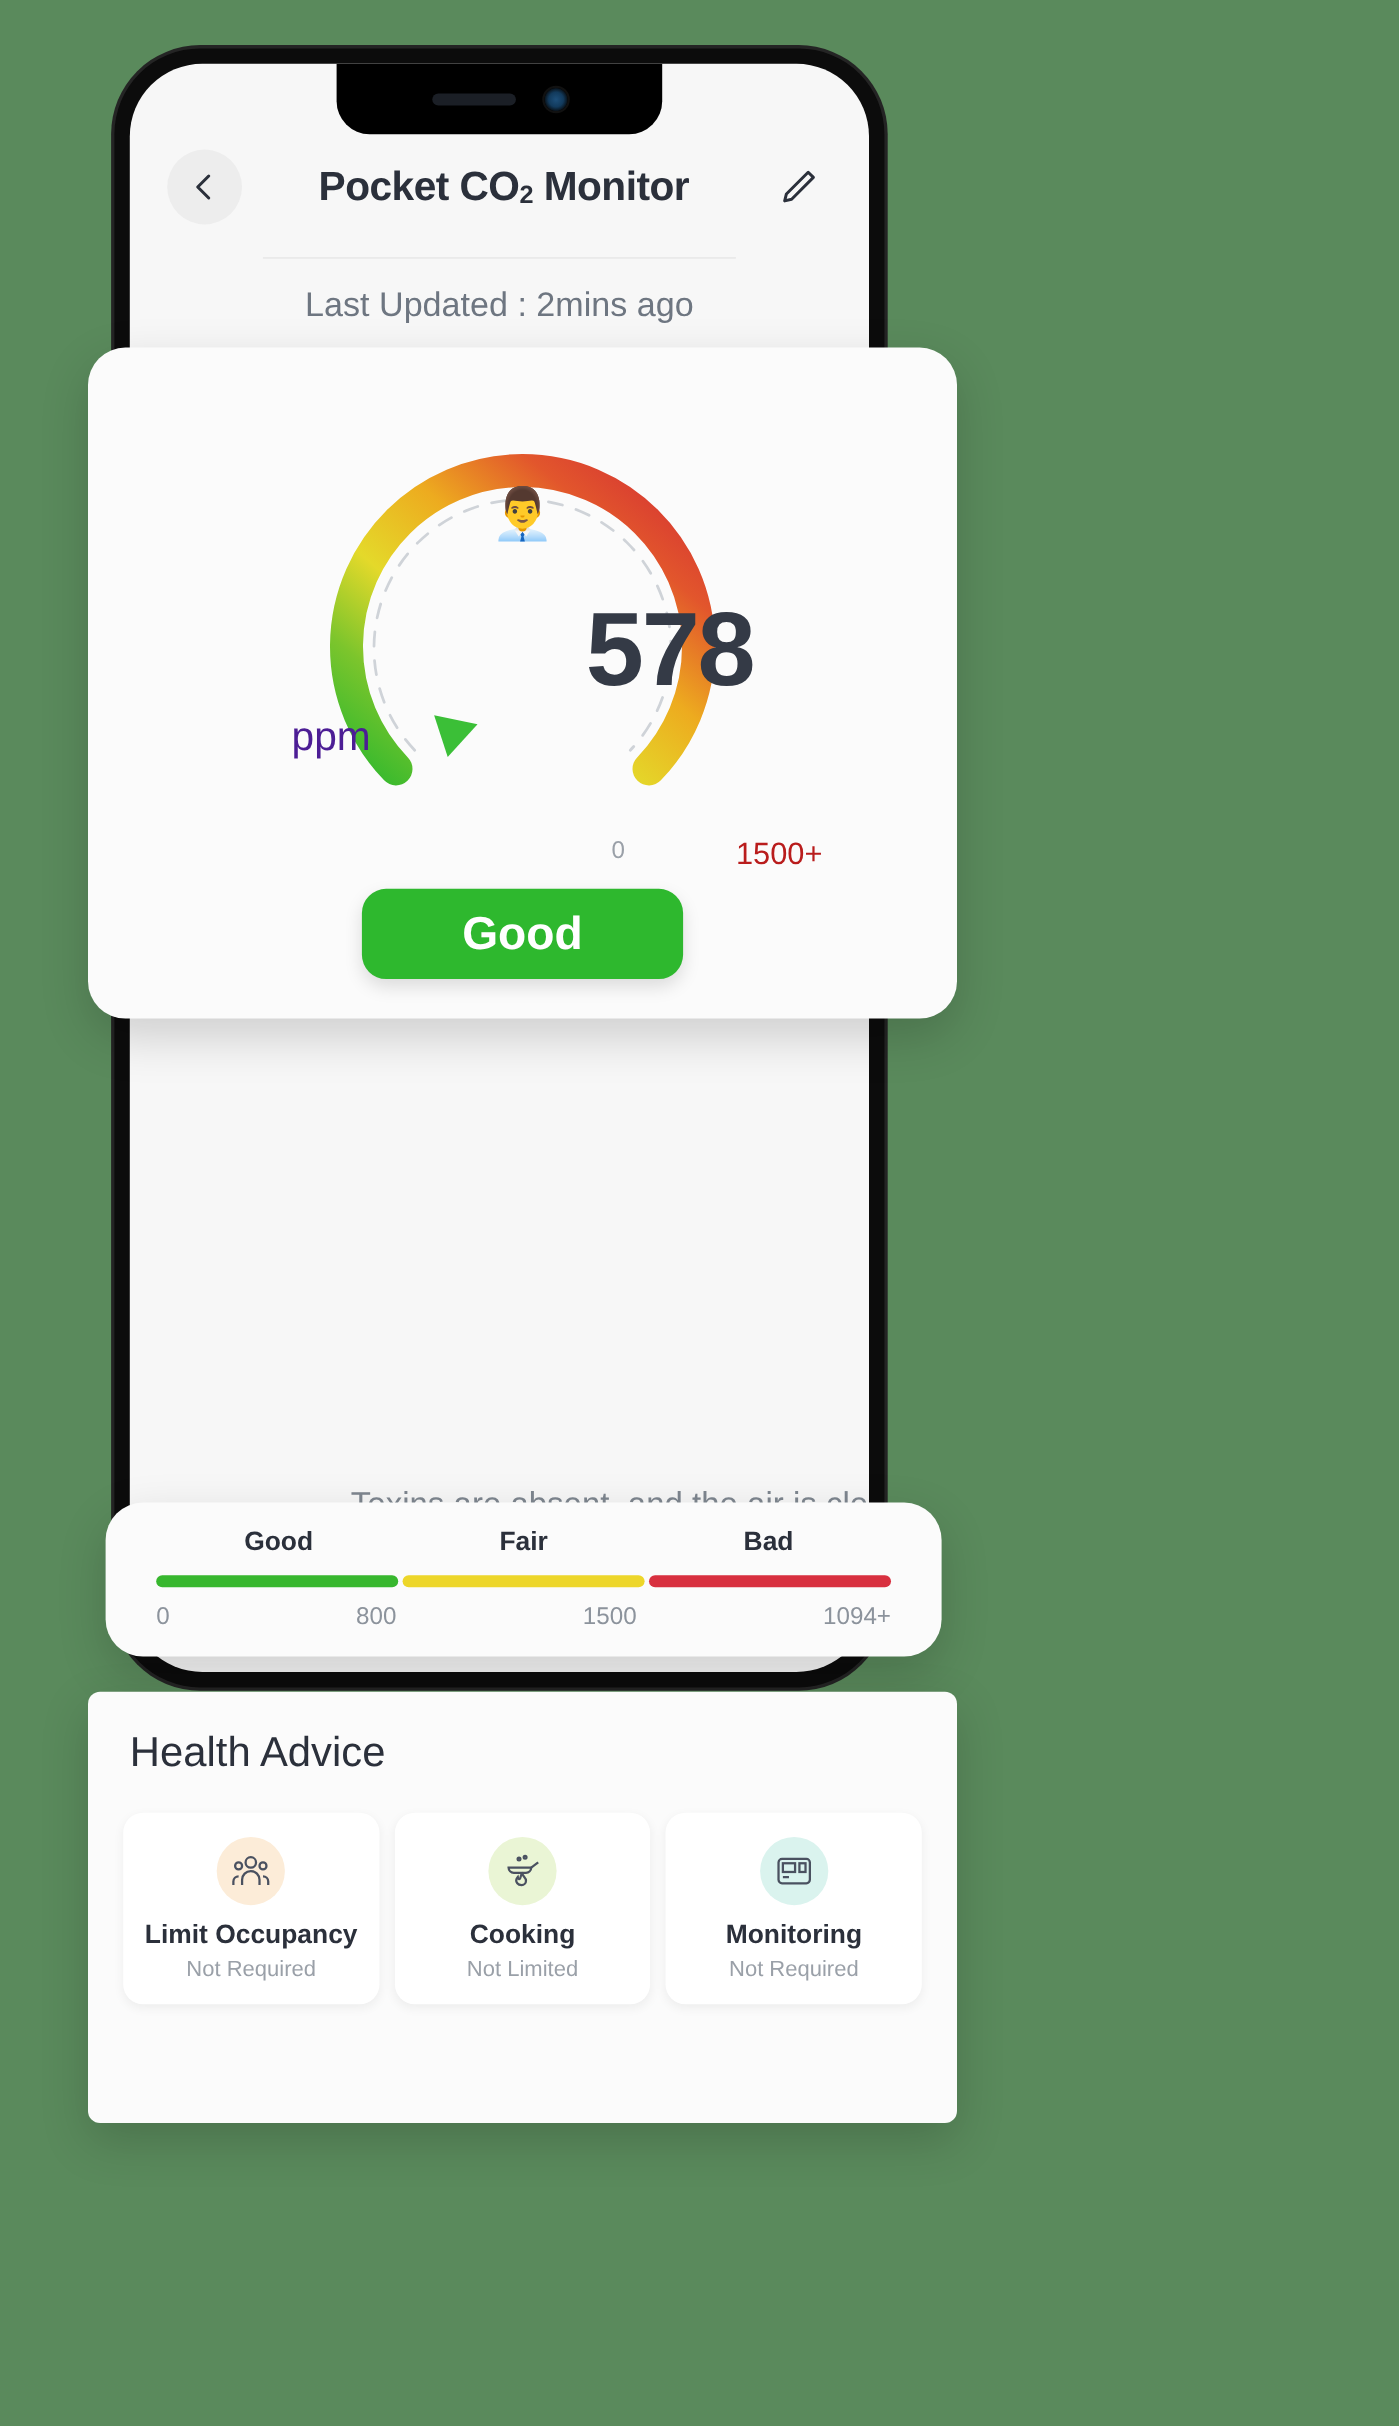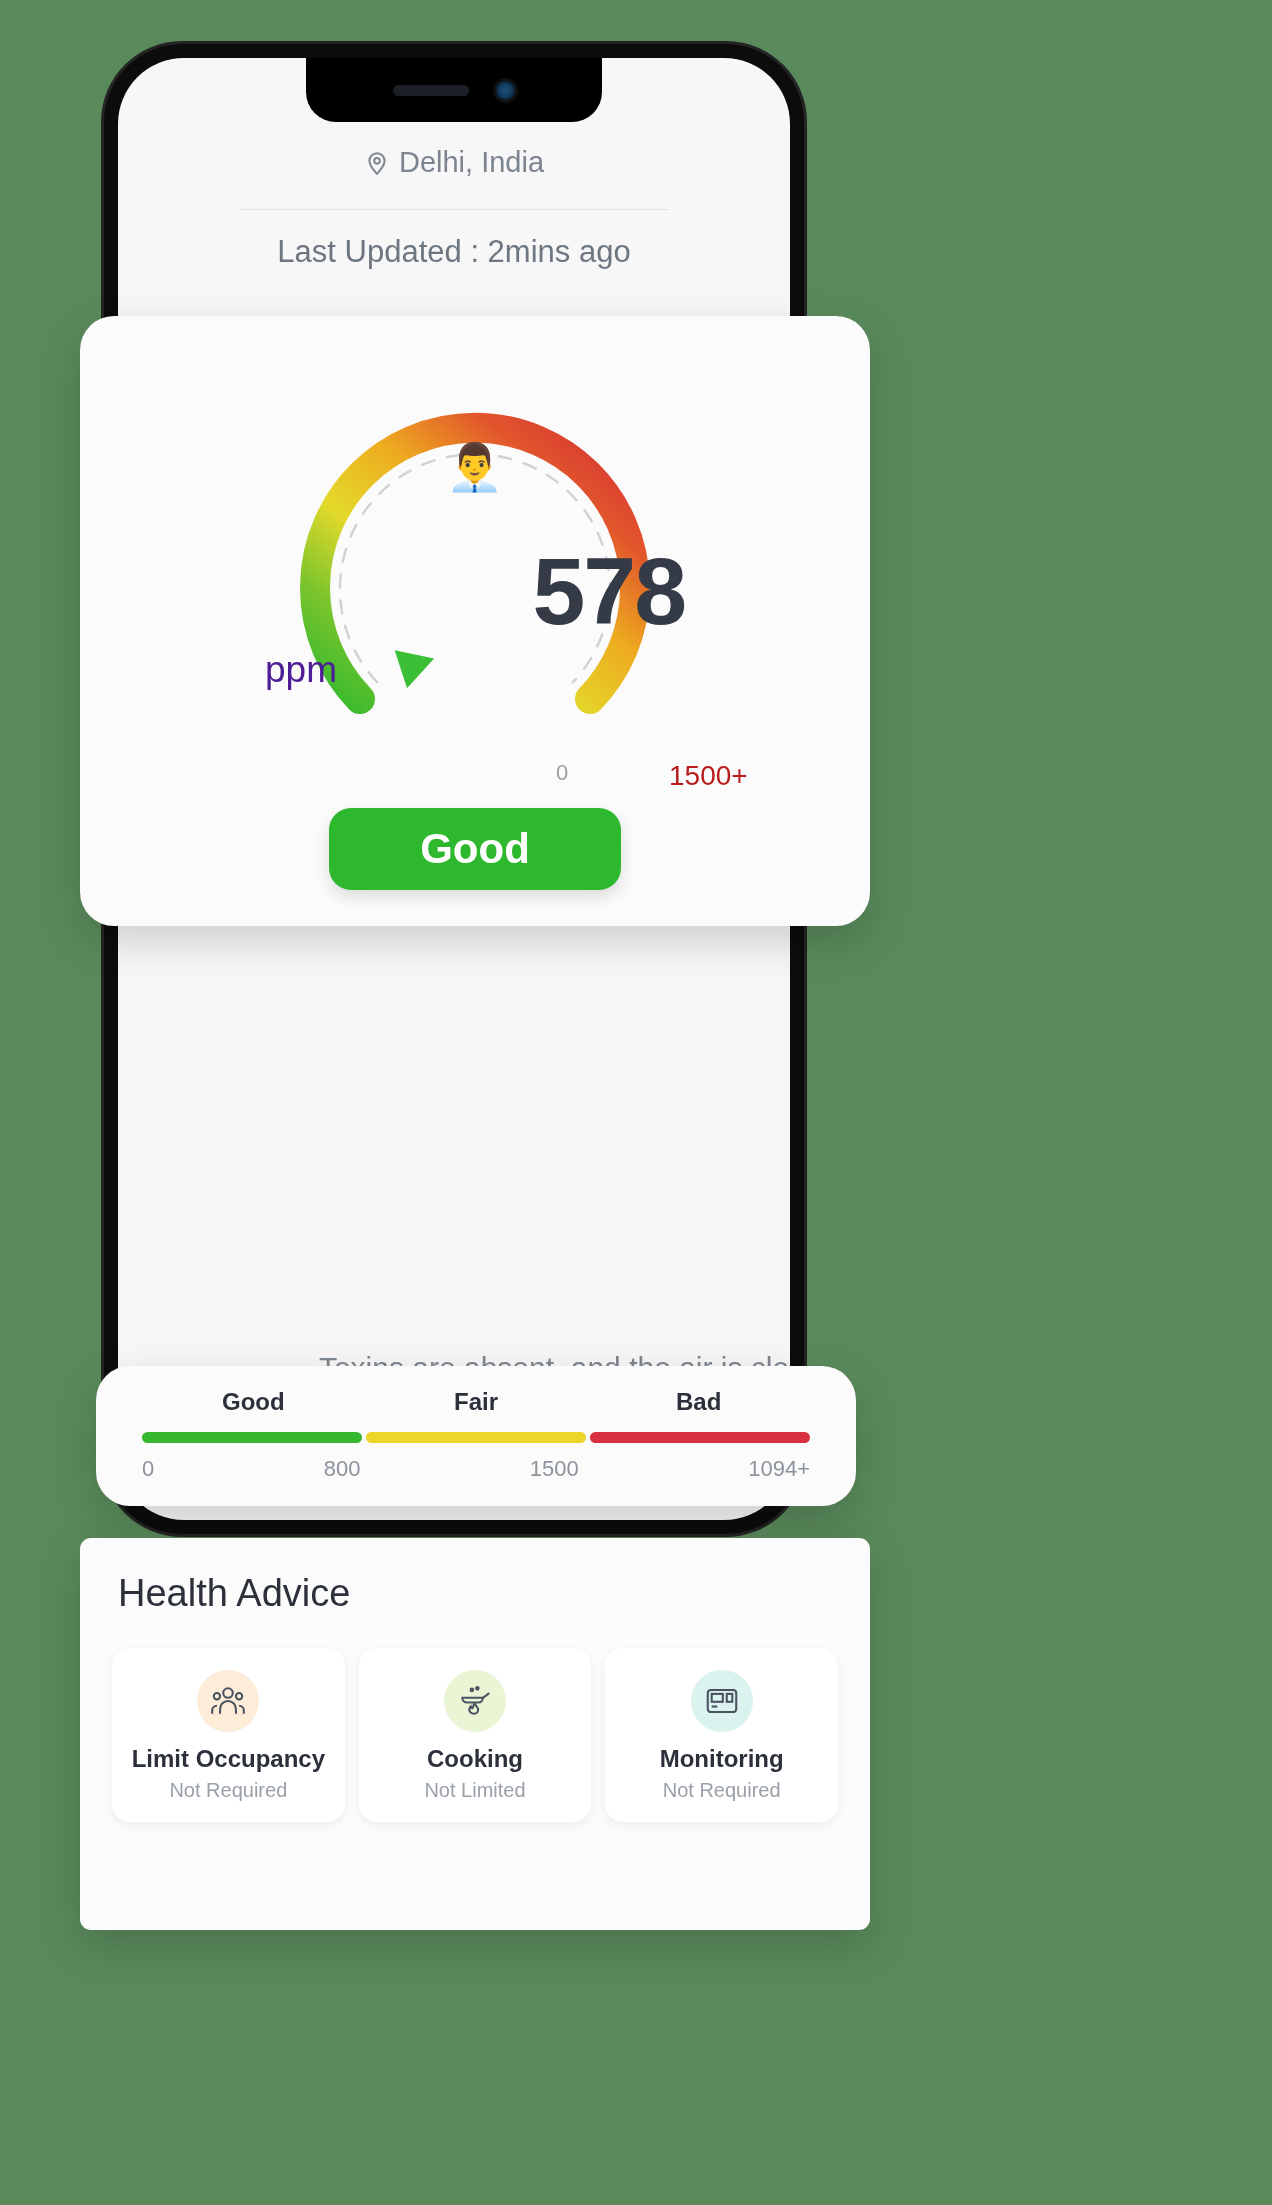--- a/index.html
+++ b/index.html
@@ -158,28 +158,34 @@
 
 <div class="phone-shell">
   <div class="phone-screen">
 
     <div class="notch">
       <div class="notch-speaker"></div>
       <div class="notch-camera"></div>
     </div>
 
     <div class="app-header">
-
-      <div class="loc-row">
-        <svg width="26" height="26" viewBox="0 0 24 24" fill="none" stroke="#7c848f" stroke-width="1.8">
-          <path d="M12 22s7-7.2 7-12a7 7 0 10-14 0c0 4.8 7 12 7 12z"></path>
-          <circle cx="12" cy="10" r="2.6"></circle>
-        </svg>
-        <span>Delhi, India</span>
-      </div>
+      <div class="header-row">
+        <div class="back-btn">
+          <svg width="30" height="30" viewBox="0 0 24 24" fill="none" stroke="#2b303b" stroke-width="2.2" stroke-linecap="round" stroke-linejoin="round">
+            <polyline points="15 4 7 12 15 20"></polyline>
+          </svg>
+        </div>
+        <div class="page-title"><span>Pocket CO</span><sub>2</sub><span> Monitor</span></div>
+        <div class="edit-btn">
+          <svg width="38" height="38" viewBox="0 0 24 24" fill="none" stroke="#2b303b" stroke-width="1.7" stroke-linecap="round" stroke-linejoin="round">
+            <path d="M17.5 3.5l3 3L8 19l-4 1 1-4z"></path>
+          </svg>
+        </div>
+      </div>
+
 
       <div class="hdr-divider"></div>
       <div class="last-updated">Last Updated : 2mins ago</div>
     </div>
 
     <div class="desc-text">Toxins are absent, and the air is clean. There are no apparent health concerns for people.</div>
 
   </div>
 </div>
 

